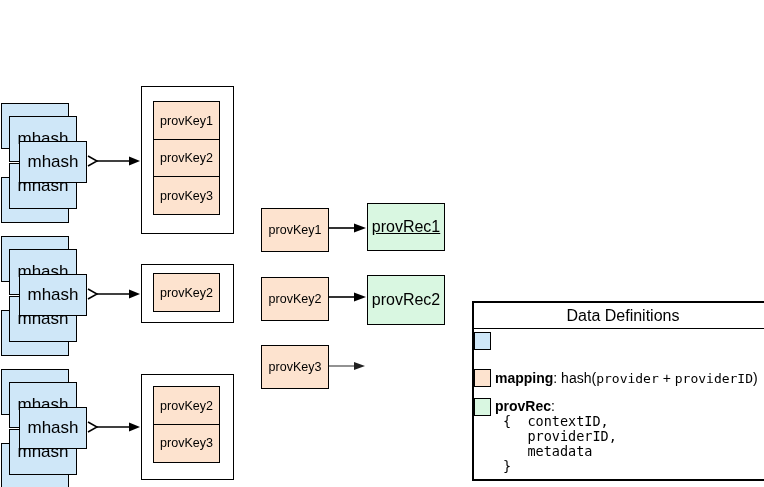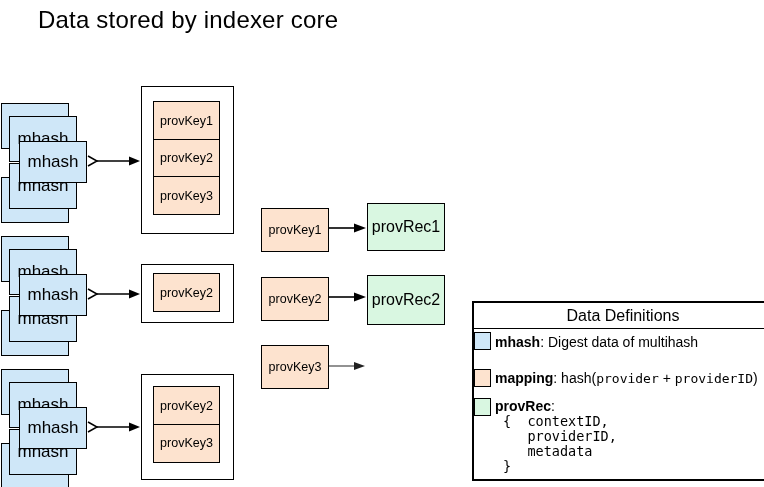--- a/index.html
+++ b/index.html
@@ -47,21 +47,20 @@
   .mono{font-family:"DejaVu Sans Mono",monospace;font-size:13px;}
   .mono-block{position:absolute;left:29px;top:111px;margin:0;
               font-family:"DejaVu Sans Mono",monospace;font-size:13.5px;
               line-height:15px;white-space:pre;}
 </style>
 </head>
 <body>
 
 <div class="canvas">
 
-  <div class="title">Data stored by indexer core</div>
 
   <svg class="arrows" width="764" height="487" viewBox="0 0 764 487">
     <g>
       <polyline points="88,156 97,161 88,166" fill="none" stroke="#000" stroke-width="1.5"></polyline>
       <line x1="97" y1="161" x2="130" y2="161" stroke="#000" stroke-width="1.6"></line>
       <polygon points="140,161 129,156.5 129,165.5" fill="#000"></polygon>
     </g>
     <g>
       <polyline points="88,289 97,294 88,299" fill="none" stroke="#000" stroke-width="1.5"></polyline>
       <line x1="97" y1="294" x2="130" y2="294" stroke="#000" stroke-width="1.6"></line>
@@ -125,34 +124,31 @@
   </div>
 
   <div class="kc" style="left:141px;top:374px;width:91px;height:104px">
     <div class="kcol" style="left:11px;top:11px">
       <div class="kcell" style="background-color: rgb(253, 227, 207);">provKey2</div>
       <div class="kcell" style="background-color: rgb(253, 227, 207);">provKey3</div>
     </div>
   </div>
 
   <div class="kbox" style="left: 261px; top: 208px; background-color: rgb(253, 227, 207);">provKey1</div>
-  <div class="rbox" style="left: 367px; top: 203px; height: 46px; background-color: rgb(217, 247, 225);">provRec1</div>
+  <div class="rbox" style="left: 367px; top: 203px; height: 46px; background-color: rgb(217, 247, 225); text-decoration: underline;">provRec1</div>
 
   <div class="kbox" style="left: 261px; top: 277px; background-color: rgb(253, 227, 207);">provKey2</div>
   <div class="rbox" style="left: 367px; top: 275px; height: 48px; background-color: rgb(217, 247, 225);">provRec2</div>
 
   <div class="kbox" style="left: 261px; top: 345px; background-color: rgb(253, 227, 207);">provKey3</div>
 
   <div class="legend">
     <div class="legend-header">Data Definitions</div>
 
     <div class="swatch" style="top: 29px; background-color: rgb(207, 231, 248);"></div>
-    <div class="ltext" style="top:31px">
-      <b>mhash</b><span>: Digest data of multihash</span>
-    </div>
 
     <div class="swatch" style="top: 66px; background-color: rgb(253, 227, 207);"></div>
     <div class="ltext" style="top:67px">
       <b>mapping</b><span>: hash(</span><span class="mono">provider</span><span> + </span><span class="mono">providerID</span><span>)</span>
     </div>
 
     <div class="swatch" style="top: 95px; background-color: rgb(217, 247, 225);"></div>
     <div class="ltext" style="top:95px">
       <b>provRec</b><span>:</span>
     </div>

